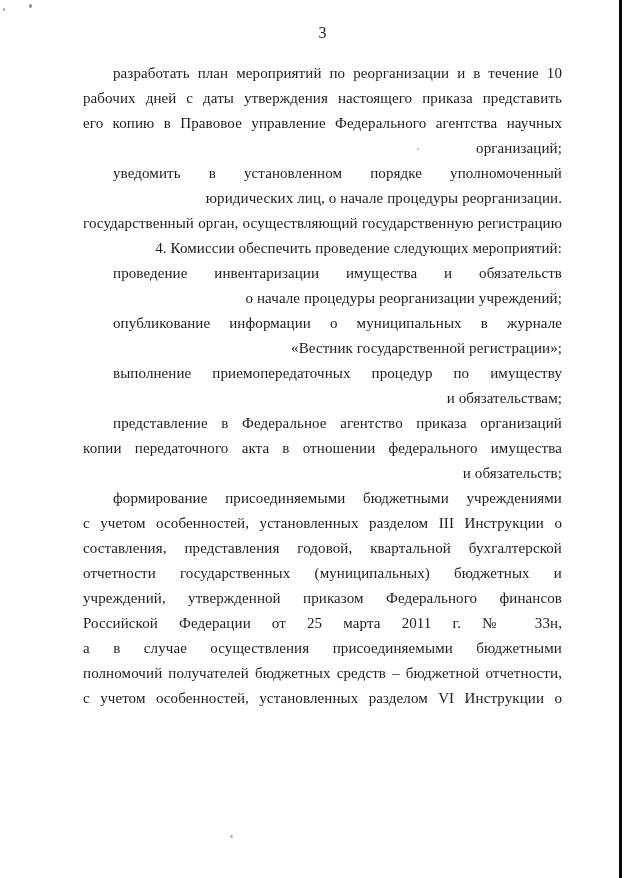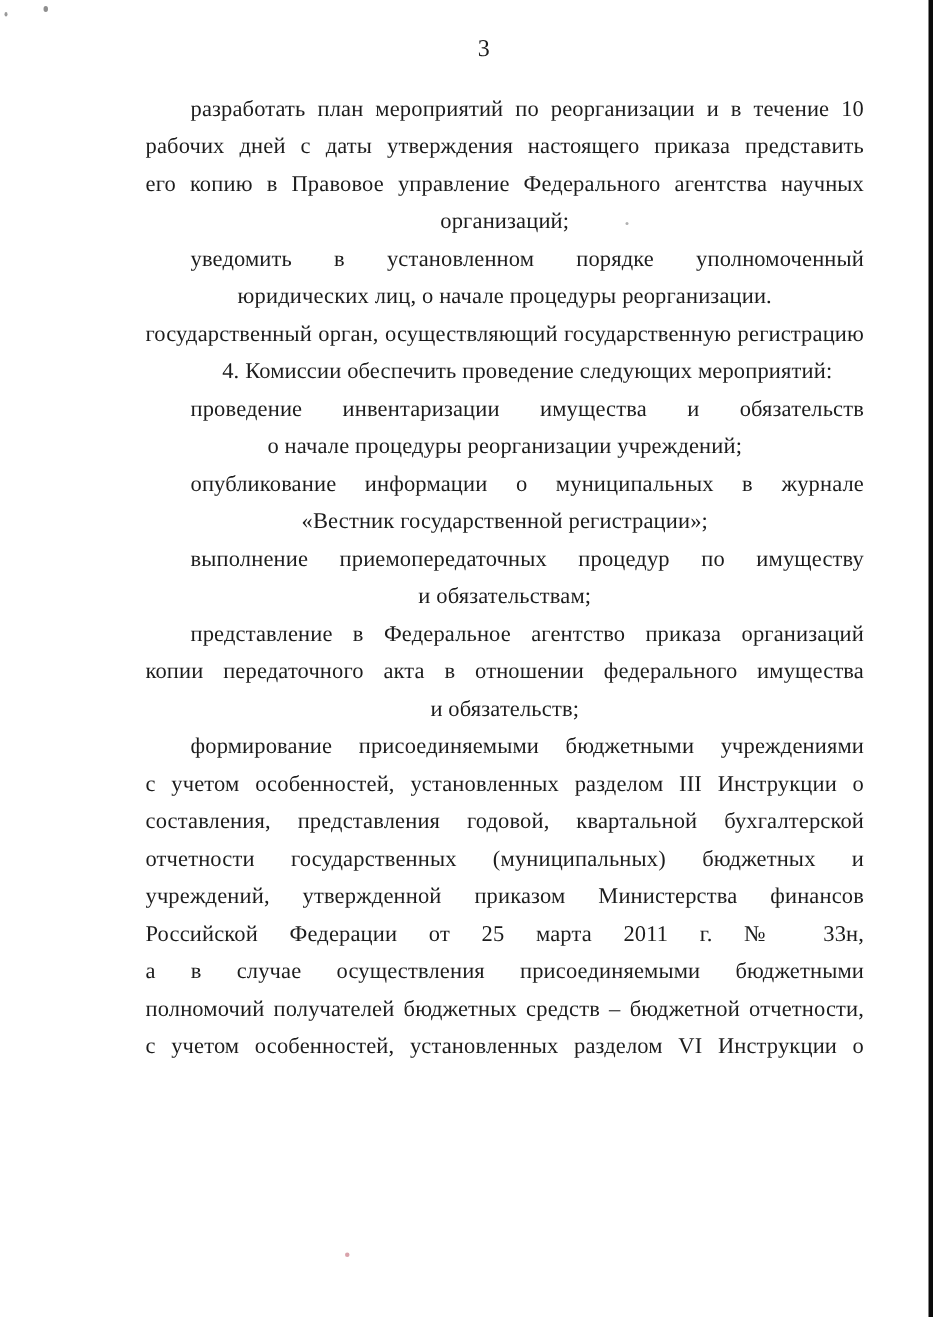--- a/index.html
+++ b/index.html
@@ -29,31 +29,31 @@
     position: absolute;
     top: 24px;
     left: 83px;
     width: 479px;
     text-align: center;
     font-size: 16px;
     line-height: 18px;
   }
   .textblock {
     position: absolute;
-    left: 97px;
+    left: 83px;
     top: 61px;
     width: 479px;
     font-size: 15px;
     line-height: 25px;
     letter-spacing: 0.1px;
   }
   .line {
     height: 25px;
     overflow: hidden;
-    text-align: center;
+    text-align: right;
   }
   .line.just {
     text-align: justify;
     text-align-last: justify;
   }
   .line.indent {
     text-indent: 30px;
   }
   
   .speck {
@@ -96,21 +96,21 @@
     <div class="line">и обязательствам;</div>
 
     <div class="line just indent">представление в Федеральное агентство приказа организаций</div>
     <div class="line just">копии передаточного акта в отношении федерального имущества</div>
     <div class="line">и обязательств;</div>
 
     <div class="line just indent">формирование присоединяемыми бюджетными учреждениями</div>
     <div class="line just">с учетом особенностей, установленных разделом III Инструкции о порядке</div>
     <div class="line just">составления, представления годовой, квартальной бухгалтерской</div>
     <div class="line just">отчетности государственных (муниципальных) бюджетных и автономных</div>
-    <div class="line just">учреждений, утвержденной приказом Министерства финансов</div>
+    <div class="line just">учреждений, утвержденной приказом Федерального финансов</div>
     <div class="line just">Российской Федерации от 25 марта 2011 г. № 33н,</div>
     <div class="line just">а в случае осуществления присоединяемыми бюджетными учреждениями</div>
     <div class="line just">полномочий получателей бюджетных средств – бюджетной отчетности,</div>
     <div class="line just">с учетом особенностей, установленных разделом VI Инструкции о порядке</div>
   </div>
 
   <div class="edge-line"></div>
   <div class="speck speck-a"></div>
   <div class="speck speck-b"></div>
   <div class="speck speck-c"></div>

